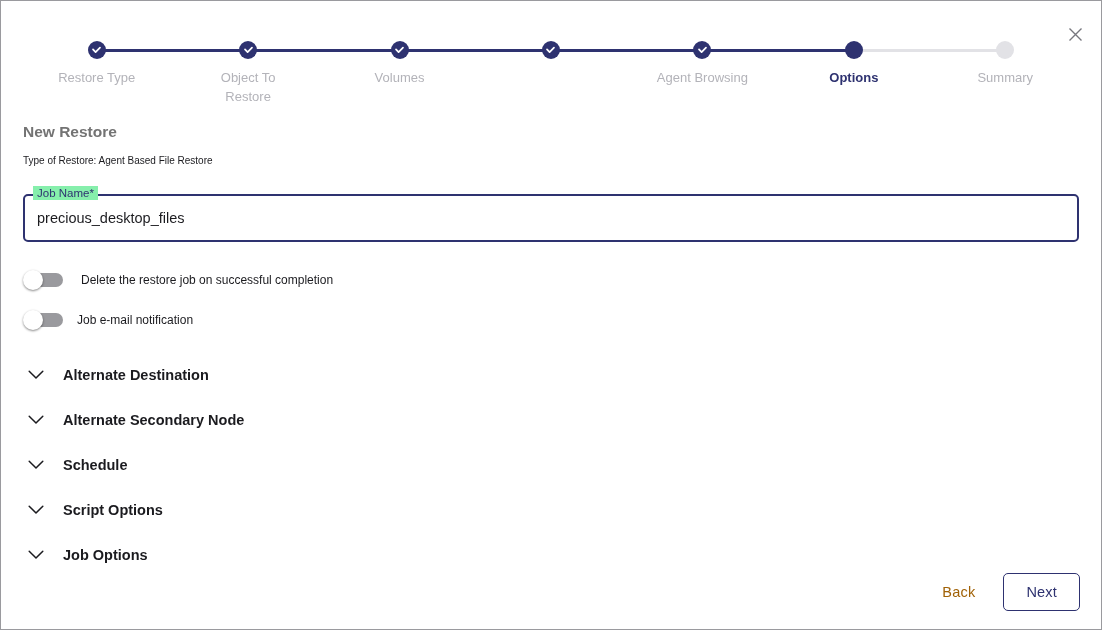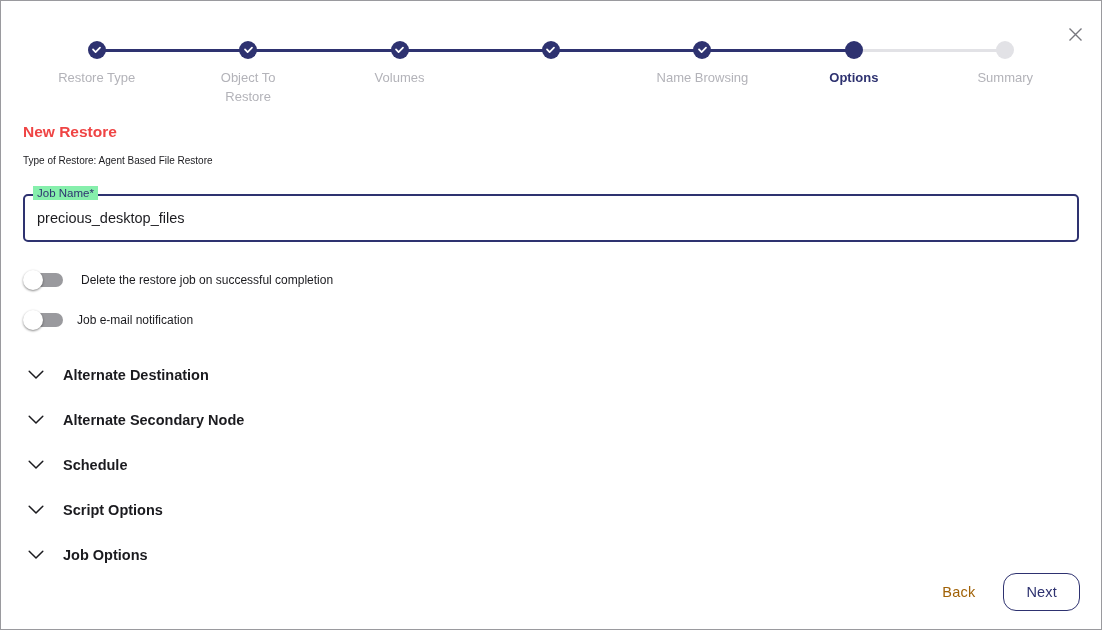--- a/index.html
+++ b/index.html
@@ -110,21 +110,21 @@
   
   .content {
     position: absolute;
     top: 120px;
     left: 22px;
     right: 22px;
   }
   .page-title {
     font-size: 15.5px;
     font-weight: bold;
-    color: #ef4444;
+    color: #737373;
     margin: 0;
     line-height: 22px;
   }
   .subtitle {
     margin-top: 8px;
     font-size: 10px;
     color: #1b1b1f;
     line-height: 20px;
   }
 
@@ -250,21 +250,21 @@
     font-family: "Liberation Sans", sans-serif;
     font-size: 14.5px;
     color: #a16207;
     padding: 8px 10px;
     cursor: pointer;
     letter-spacing: 0.2px;
   }
   .btn-next {
     background: #ffffff;
     border: 1.5px solid #2e3270;
-    border-radius: 13px;
+    border-radius: 5px;
     font-family: "Liberation Sans", sans-serif;
     font-size: 14.5px;
     color: #2e3270;
     padding: 0 22px;
     height: 38px;
     cursor: pointer;
     letter-spacing: 0.2px;
   }
 </style>
 </head>
@@ -321,21 +321,21 @@
           </div>
         </div>
         <div class="step complete">
           <div class="conn-left"></div>
           <div class="conn-right"></div>
           <div class="step-marker">
             <svg width="11" height="11" viewBox="0 0 11 11">
               <path d="M2 4.4 L4.6 7.2 L9 2.6" stroke="#ffffff" stroke-width="1.7" fill="none" stroke-linecap="round" stroke-linejoin="round"></path>
             </svg>
           </div>
-          <div class="step-label">Name Browsing</div>
+          <div class="step-label">Agent Browsing</div>
         </div>
         <div class="step current">
           <div class="conn-left"></div>
           <div class="conn-right"></div>
           <div class="step-marker"></div>
           <div class="step-label">Options</div>
         </div>
         <div class="step pending">
           <div class="conn-left"></div>
           <div class="step-marker"></div>

